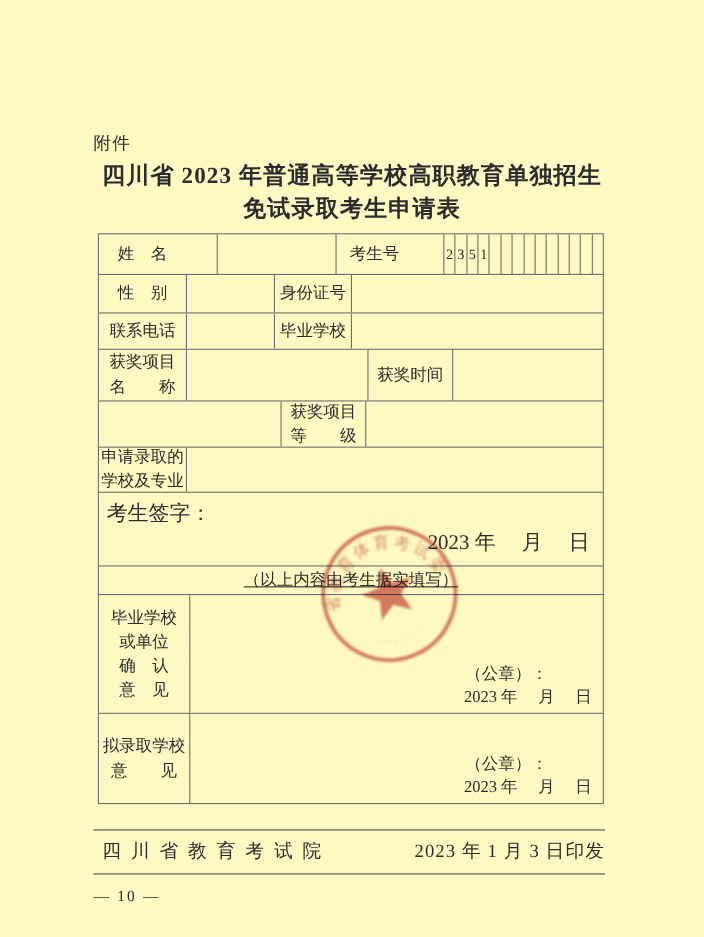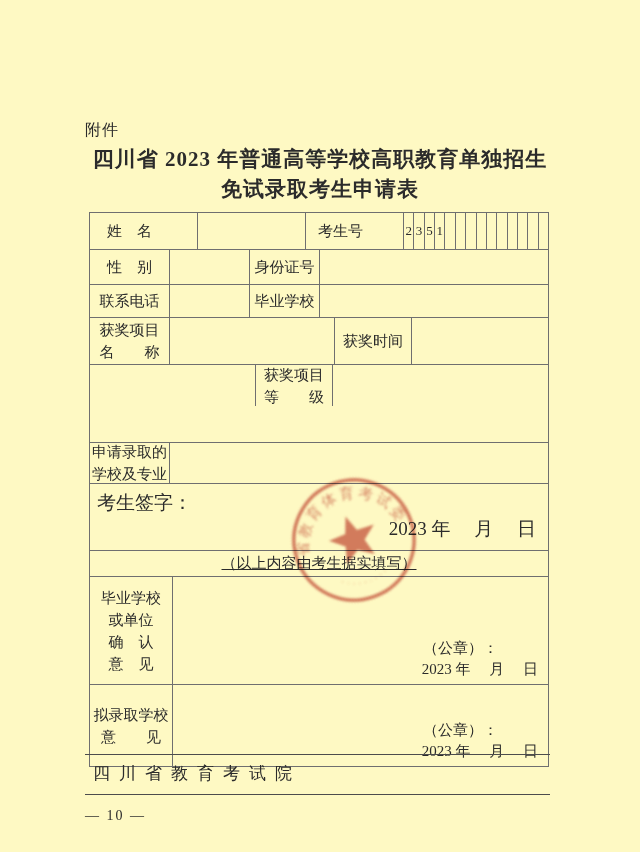--- a/index.html
+++ b/index.html
@@ -18,21 +18,21 @@
   .row{display:flex;border-top:1px solid #6f6f6f;box-sizing:border-box;}
   .row:first-child{border-top:none;}
   .cell{border-left:1px solid #6f6f6f;box-sizing:border-box;position:relative;}
   .cell:first-child{border-left:none;}
   .label{display:flex;flex-direction:column;justify-content:center;align-items:center;
          font-size:15px;line-height:22px;text-align:center;}
   .grow{flex:1 1 auto;}
   .w79{flex:0 0 79px;} .w80{flex:0 0 80px;} .w70{flex:0 0 70px;}
   .w165{flex:0 0 165px;} .w77{flex:0 0 77px;text-align:center;} .w82{flex:0 0 82px;}
   .h36{height:36px;gap:28px;} .h35{height:35px;} .h33{height:33px;} .h47{height:47px;}
-  .h42{height:42px;} .h41{height:41px;margin-top:36px;} .h67{height:67px;} .h26{height:26px;}
+  .h42{height:42px;} .h41{height:41px;} .h67{height:67px;} .h26{height:26px;}
   .h108{height:108px;} .h82{height:82px;}
 
   .digits{display:flex;align-items:stretch;}
   .dcell{flex:1 1 0;border-left:1px solid #6f6f6f;display:flex;align-items:center;
          justify-content:center;font-size:13px;}
   .dcell:first-child{border-left:none;}
 
   .sigcell{font-size:19px;}
   .sig-label{position:absolute;left:7px;top:6px;}
   .sig-date{position:absolute;right:12px;bottom:8px;}
@@ -183,18 +183,19 @@
       </text>
       <text font-size="6" fill="#c0453c" opacity="0.65">
         <textPath href="#sealArcBottom" startOffset="10%">・・・・・・・・・</textPath>
       </text>
     </g>
   </svg>
 
   <div class="footrule rule-top"></div>
   <div class="footrow">
     <span class="foot-issuer">四川省教育考试院</span>
+    <span class="foot-date">2023 年 1 月 3 日印发</span>
   </div>
   <div class="footrule rule-bottom"></div>
 
   <div class="pagenum">— 10 —</div>
 
 </div>
 
 </body></html>

